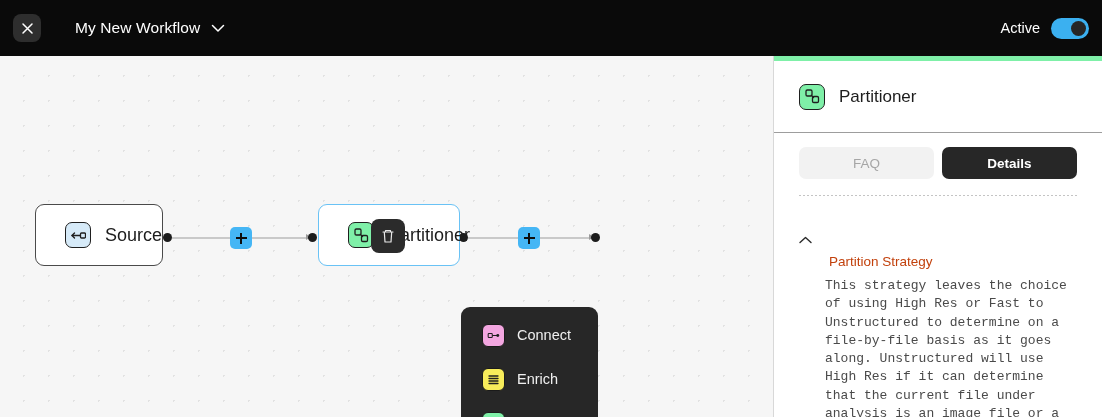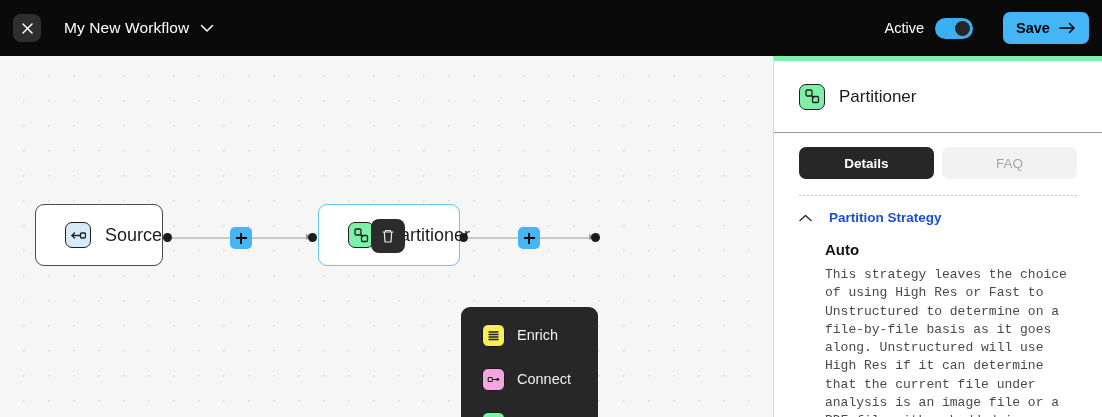--- a/index.html
+++ b/index.html
@@ -19,21 +19,21 @@
     display: flex; align-items: center;
   }
   .close-btn {
     width: 28px; height: 28px; margin-left: 13px;
     border-radius: 8px; background: #2e2e2e;
     display: flex; align-items: center; justify-content: center;
     cursor: pointer;
   }
   .close-btn svg { display: block; }
   .wf-title {
-    margin-left: 23px;
+    margin-left: 34px;
     color: #ffffff;
     font-size: 15.5px;
     letter-spacing: .1px;
     white-space: nowrap;
   }
   .wf-caret {
     margin-left: 11px; display: flex; align-items: center; cursor: pointer;
   }
   .topbar-right {
     margin-left: auto; display: flex; align-items: center; padding-right: 13px;
@@ -169,21 +169,21 @@
   .tab.active { background: #272727; color: #fff; font-weight: 600; }
   .tab.inactive { background: #f2f2f2; color: #a6a6a6; }
   .dot-sep {
     margin: 16px 25px 0 25px; height: 1px;
     background-image: linear-gradient(to right, #c4c4c4 52%, transparent 0%);
     background-size: 4px 1px; background-repeat: repeat-x;
   }
   .section-head {
     display: flex; align-items: center; padding: 14px 25px 0 25px; cursor: pointer;
   }
-  .section-title { margin-left: 17px; font-size: 13.5px; font-weight: 700; color: #1d4ed8; }
+  .section-title { margin-left: 17px; font-size: 13.5px; font-weight: 400; color: #c2410c; margin-top: 44px; }
   .sub-head { margin: 16px 25px 0 51px; font-size: 15px; font-weight: 700; color: #141414; }
   .body-text {
     margin: 8px 25px 0 51px; font-size: 13px; line-height: 18.3px; color: #4a4a4a; font-family: Liberation Mono, monospace;
   }
 </style>
 </head>
 <body>
 
 <div id="app">
 
@@ -196,26 +196,20 @@
     <div class="wf-title">My New Workflow</div>
     <div class="wf-caret">
       <svg width="14" height="9" viewBox="0 0 14 9">
         <path d="M1.5 1.5 L7 7 L12.5 1.5" stroke="#fff" stroke-width="1.5" fill="none" stroke-linecap="round" stroke-linejoin="round"></path>
       </svg>
     </div>
     <div class="topbar-right">
       <div class="active-label">Active</div>
       <div class="toggle">
         <div class="knob"></div>
-      </div>
-      <div class="save-btn">
-        <span class="lbl">Save</span>
-        <svg width="17" height="12" viewBox="0 0 17 12">
-          <path d="M1 6 H15 M10.5 1.5 L15 6 L10.5 10.5" stroke="#000" stroke-width="1.5" fill="none" stroke-linecap="round" stroke-linejoin="round"></path>
-        </svg>
       </div>
     </div>
   </div>
 
   <div class="canvas">
 
     <div class="dot" style="left:163px; top:177px;"></div>
     <div class="edge" style="left:172px; top:181px; width:140px;"></div>
     <div class="arrowhead" style="left:306px; top:178px;"></div>
     <div class="dot" style="left:308px; top:177px;"></div>
@@ -250,39 +244,39 @@
     </div>
 
 
     <div class="trash-btn">
       <svg width="14" height="16" viewBox="0 0 14 16">
         <path d="M2 4 H12 M4.5 4 V2.5 H9.5 V4 M3.3 4 L4 14 H10 L10.7 4" stroke="#e8e8e8" stroke-width="1.2" fill="none" stroke-linecap="round" stroke-linejoin="round"></path>
       </svg>
     </div>
 
     <div class="ctx-menu">
-      <div class="ctx-item">
-        <div class="ctx-icon" style="background:#f7ec5a;">
-          <svg width="13" height="13" viewBox="0 0 13 13">
-            <path d="M2 3 H11 M2 5.5 H11 M2 8 H11 M2 10.5 H11" stroke="#1f1f1f" stroke-width="1.3" stroke-linecap="round"></path>
-          </svg>
-        </div>
-        <div class="ctx-label">Enrich</div>
-      </div>
       <div class="ctx-item">
         <div class="ctx-icon" style="background:#f3a6e0;">
           <svg width="13" height="9" viewBox="0 0 15 11">
             <rect x="1" y="3" width="5" height="5" rx="1" stroke="#1f1f1f" stroke-width="1.3" fill="none"></rect>
             <path d="M6.5 5.5 H12" stroke="#1f1f1f" stroke-width="1.4" stroke-linecap="round"></path>
             <circle cx="12.7" cy="5.5" r="1.8" fill="#1f1f1f"></circle>
           </svg>
         </div>
         <div class="ctx-label">Connect</div>
       </div>
       <div class="ctx-item">
+        <div class="ctx-icon" style="background:#f7ec5a;">
+          <svg width="13" height="13" viewBox="0 0 13 13">
+            <path d="M2 3 H11 M2 5.5 H11 M2 8 H11 M2 10.5 H11" stroke="#1f1f1f" stroke-width="1.3" stroke-linecap="round"></path>
+          </svg>
+        </div>
+        <div class="ctx-label">Enrich</div>
+      </div>
+      <div class="ctx-item">
         <div class="ctx-icon" style="background:#7ff0a8;">
           <svg width="13" height="13" viewBox="0 0 15 15">
             <rect x="1" y="1" width="6" height="6" rx="1.3" stroke="#1f1f1f" stroke-width="1.3" fill="none"></rect>
             <rect x="7.5" y="7.5" width="6" height="6" rx="1.3" stroke="#1f1f1f" stroke-width="1.3" fill="none"></rect>
             <path d="M6.3 6.3 L8.6 8.6" stroke="#1f1f1f" stroke-width="1.3" stroke-linecap="round"></path>
           </svg>
         </div>
         <div class="ctx-label">Transform</div>
       </div>
     </div>
@@ -296,30 +290,29 @@
         <svg width="15" height="15" viewBox="0 0 15 15">
           <rect x="1" y="1" width="6" height="6" rx="1.3" stroke="#1f1f1f" stroke-width="1.3" fill="none"></rect>
           <rect x="7.5" y="7.5" width="6" height="6" rx="1.3" stroke="#1f1f1f" stroke-width="1.3" fill="none"></rect>
           <path d="M6.3 6.3 L8.6 8.6" stroke="#1f1f1f" stroke-width="1.3" stroke-linecap="round"></path>
         </svg>
       </div>
       <div class="panel-title">Partitioner</div>
     </div>
 
     <div class="tabs">
+      <div class="tab inactive">FAQ</div>
       <div class="tab active">Details</div>
-      <div class="tab inactive">FAQ</div>
     </div>
 
     <div class="dot-sep"></div>
 
     <div class="section-head">
       <svg width="13" height="8" viewBox="0 0 13 8">
         <path d="M1 6.5 L6.5 1.5 L12 6.5" stroke="#2a2a2a" stroke-width="1.4" fill="none" stroke-linecap="round" stroke-linejoin="round"></path>
       </svg>
       <div class="section-title">Partition Strategy</div>
     </div>
 
-    <div class="sub-head">Auto</div>
     <div class="body-text">This strategy leaves the choice of using High Res or Fast to Unstructured to determine on a file-by-file basis as it goes along. Unstructured will use High Res if it can determine that the current file under analysis is an image file or a PDF file with embedded images or tables. Otherwise</div>
   </div>
 
 </div>
 
 </body></html>

